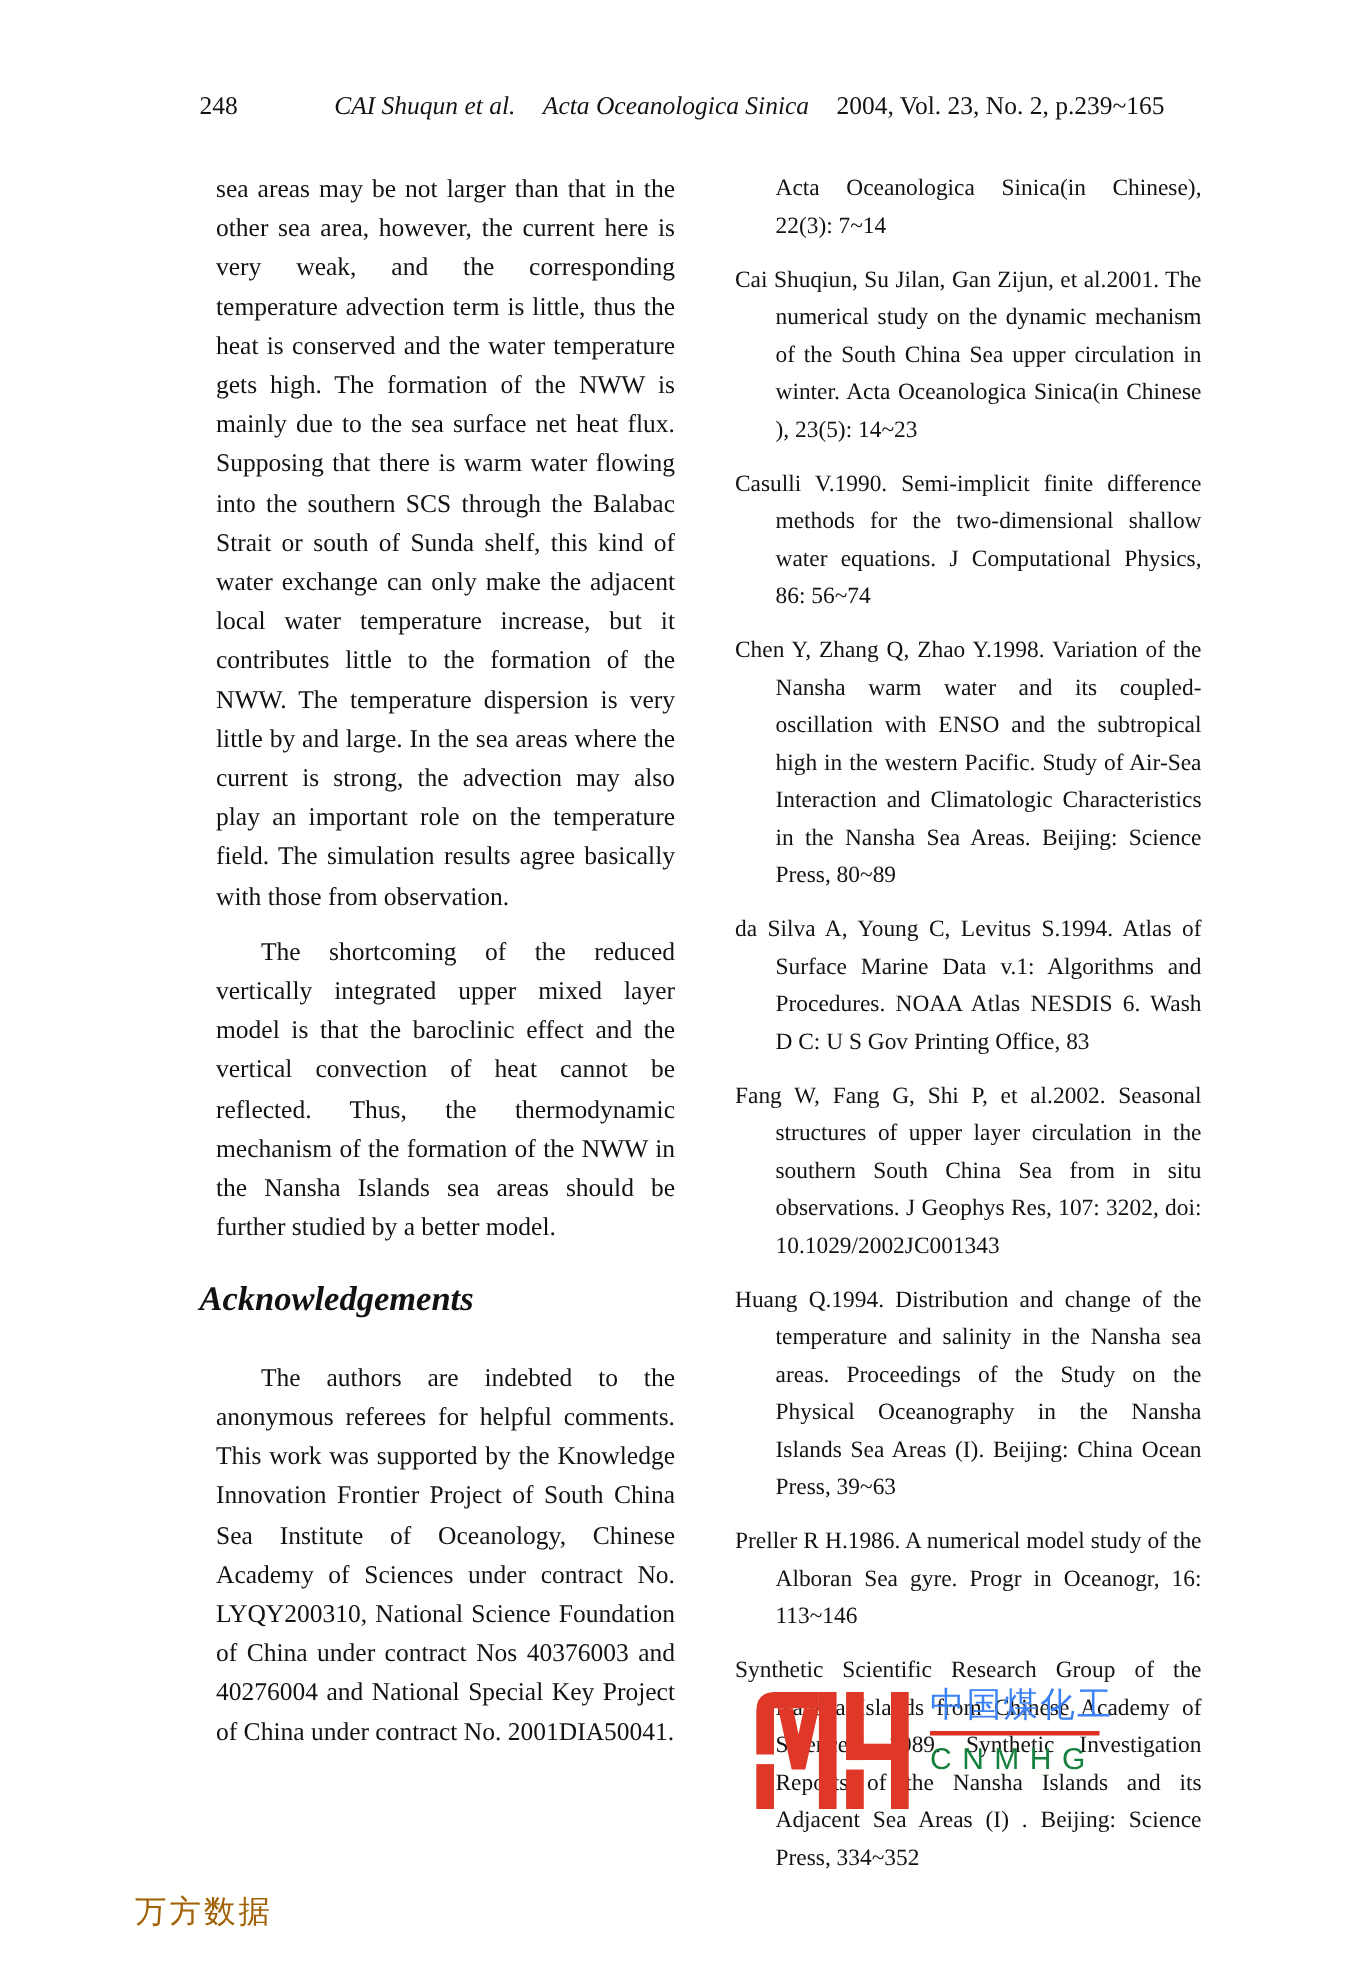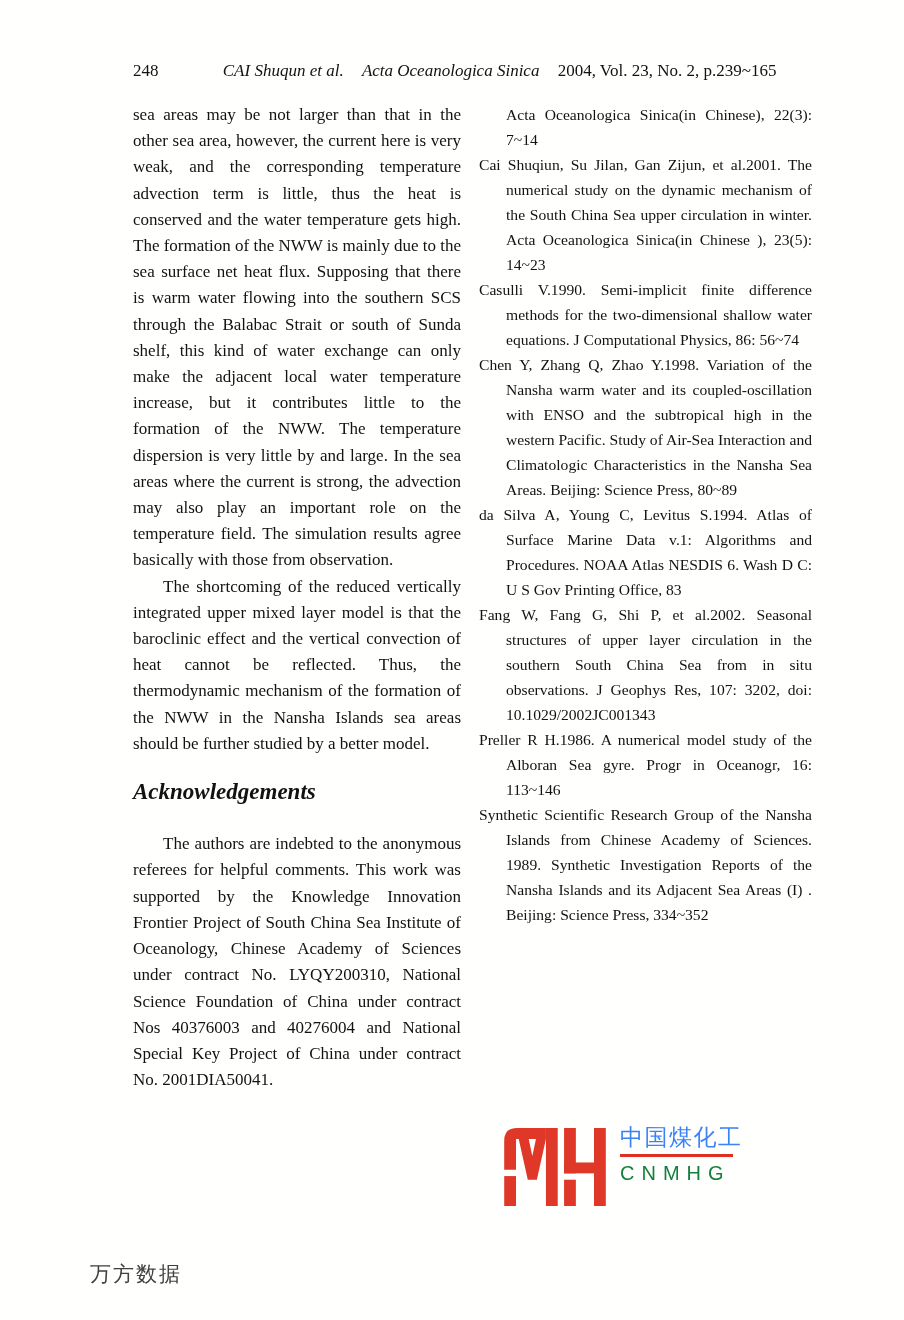--- a/index.html
+++ b/index.html
@@ -23,21 +23,21 @@
 
   
   .columns {
     position:absolute; top:102px; left:133px; width:679px;
     display:flex; gap:18px;
   }
   .col { text-align:justify; }
   .col-left  { width:328px; font-size:17px;   line-height:26.2px; }
   .col-right { width:333px; font-size:15.6px; line-height:25px; }
 
-  .col p { margin:0; }
+  .col p { margin:11px; }
   p.indent { text-indent:30px; }
 
   .ack-heading {
     font-weight:bold; font-style:italic;
     font-size:23px; margin:22px 0 26px 0; text-align:left;
   }
   .refs-heading {
     font-weight:bold; font-size:18px;
     margin:26px 0 30px 0; text-align:left; letter-spacing:0.3px;
   }
@@ -60,21 +60,21 @@
   .logo-en {
     font-family:"Liberation Sans", sans-serif;
     font-size:20px; line-height:26px; letter-spacing:7px;
     color:#15803d; margin-top:3px; white-space:nowrap;
   }
 
   
   .watermark {
     position:absolute; left:90px; top:1260px;
     font-family:"DejaVu Sans", sans-serif;
-    font-size:21px; color:#404040; letter-spacing:2px;
+    font-size:21px; color:#a16207; letter-spacing:2px;
   }
 </style>
 </head>
 <body>
 
 <div class="page">
 
   <div class="header">
     <span class="page-num">248</span>
     <span class="cite-authors">CAI Shuqun  et al.</span>
@@ -91,20 +91,21 @@
       <p class="indent">The authors are indebted to the anonymous referees for helpful comments. This work was supported by the Knowledge Innovation Frontier Project of South China Sea Institute of Oceanology, Chinese Academy of  Sciences under contract No. LYQY200310, National Science Foundation of China under contract Nos 40376003 and 40276004 and National Special Key Project of China under contract No. 2001DIA50041.</p>
     </div>
 
     <div class="col col-right">
       <p class="cont">Acta Oceanologica Sinica(in Chinese), 22(3): 7~14</p>
       <p class="ref">Cai Shuqiun, Su Jilan, Gan Zijun, et al.2001. The numerical study on the dynamic mechanism of the South China Sea upper circulation in winter. Acta Oceanologica Sinica(in Chinese ), 23(5): 14~23</p>
       <p class="ref">Casulli V.1990. Semi-implicit finite difference methods for the two-dimensional shallow water equations. J Computational Physics, 86: 56~74</p>
       <p class="ref">Chen Y, Zhang Q, Zhao Y.1998. Variation of the Nansha warm water and its coupled-oscillation with ENSO and the subtropical high in the western Pacific. Study of Air-Sea Interaction and Climatologic Characteristics in the Nansha Sea Areas. Beijing: Science Press, 80~89</p>
       <p class="ref">da Silva A, Young C, Levitus S.1994. Atlas of Surface Marine Data v.1: Algorithms and Procedures. NOAA Atlas NESDIS 6. Wash D C: U S Gov Printing Office, 83</p>
       <p class="ref">Fang W, Fang G, Shi P, et al.2002. Seasonal structures of upper layer circulation in the southern South China Sea from in situ observations. J Geophys Res, 107: 3202, doi: 10.1029/2002JC001343</p>
+      <p class="ref">Huang Q.1994. Distribution and change of the temperature and salinity in the Nansha sea areas. Proceedings of the Study on the Physical Oceanography in the Nansha Islands Sea Areas (I). Beijing: China Ocean Press, 39~63</p>
       <p class="ref">Preller R H.1986. A numerical model study of the Alboran Sea gyre. Progr in Oceanogr, 16: 113~146</p>
       <p class="ref">Synthetic Scientific Research Group of the Nansha Islands from Chinese Academy of  Sciences. 1989. Synthetic Investigation Reports of the Nansha Islands and its Adjacent Sea Areas (I) . Beijing: Science Press, 334~352</p>
     </div>
 
   </div>
 
   <div class="logo">
     <svg class="logo-mark" viewBox="0 0 112 86" xmlns="http://www.w3.org/2000/svg" aria-hidden="true">
       <g fill="#df3828">
 

